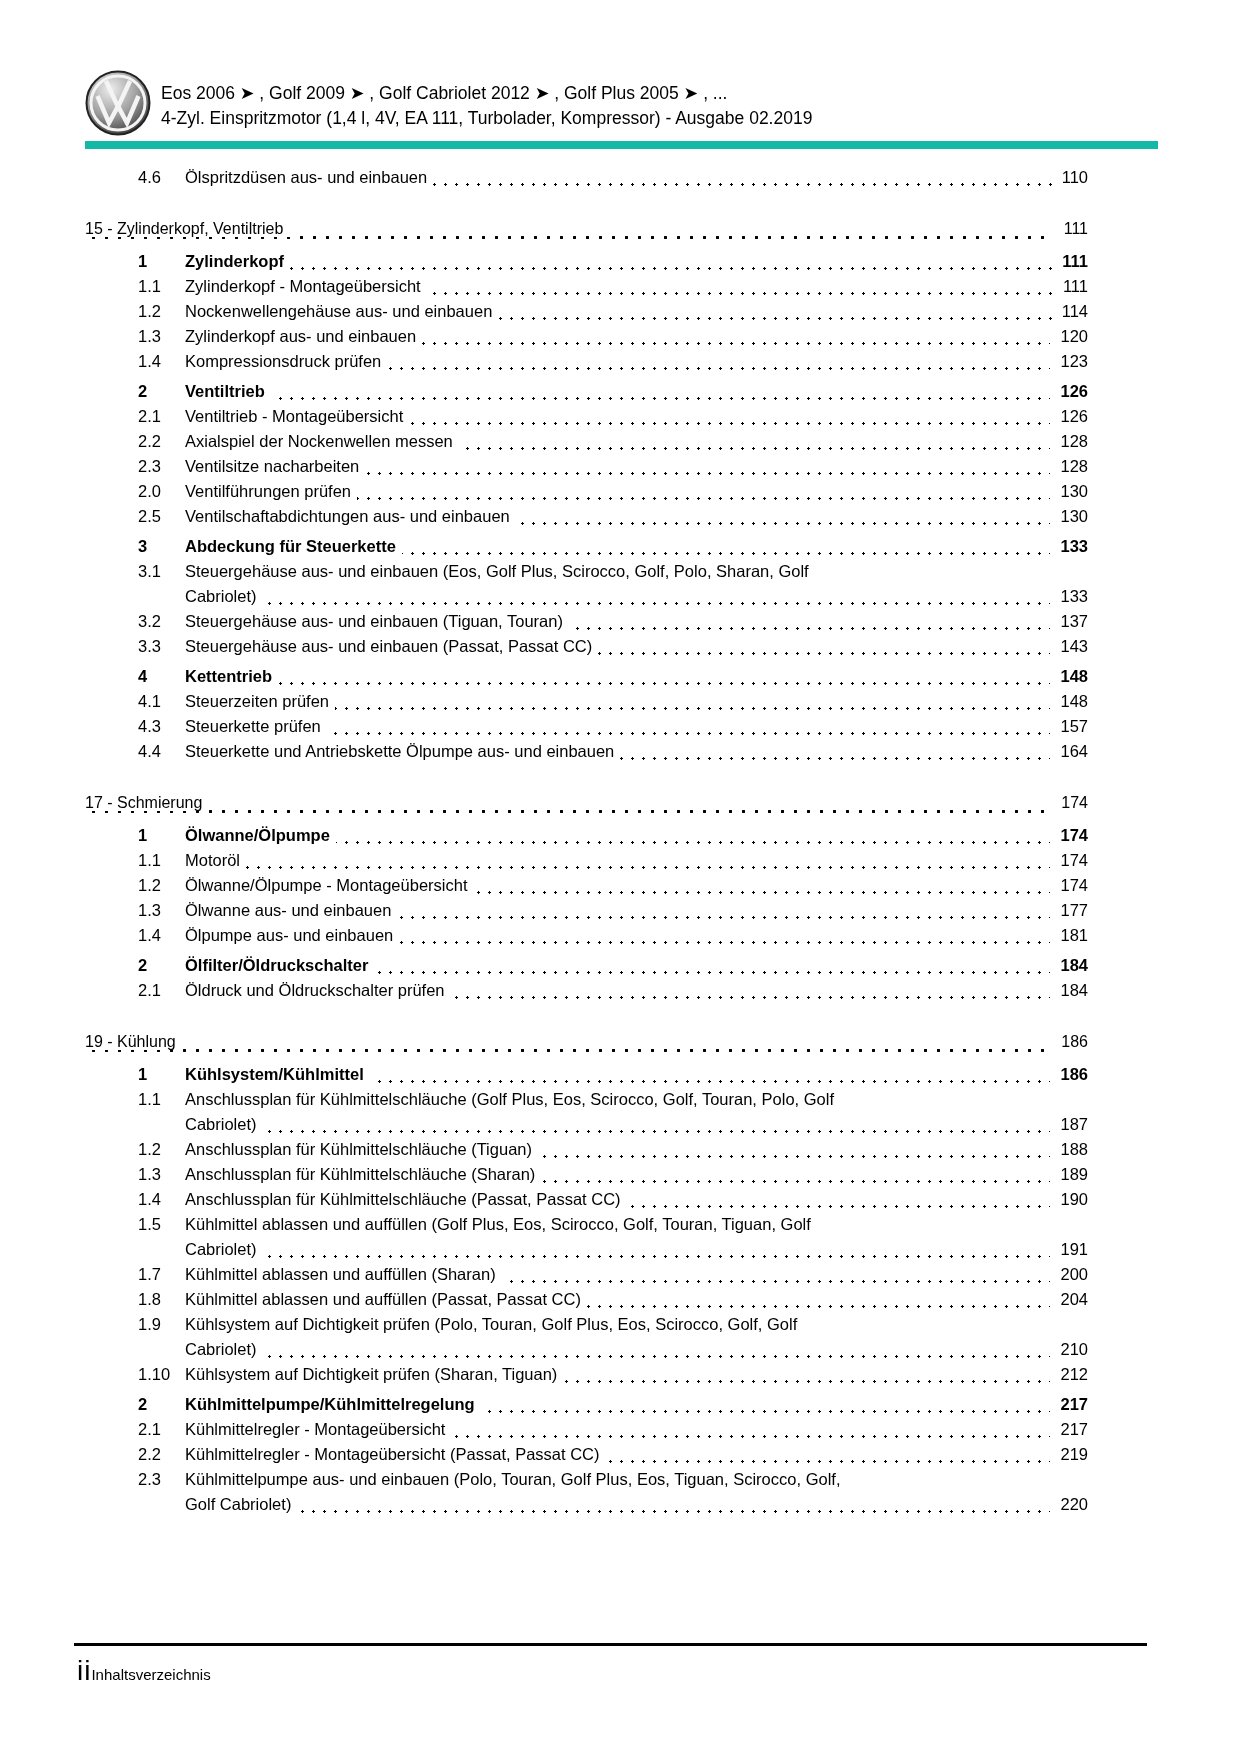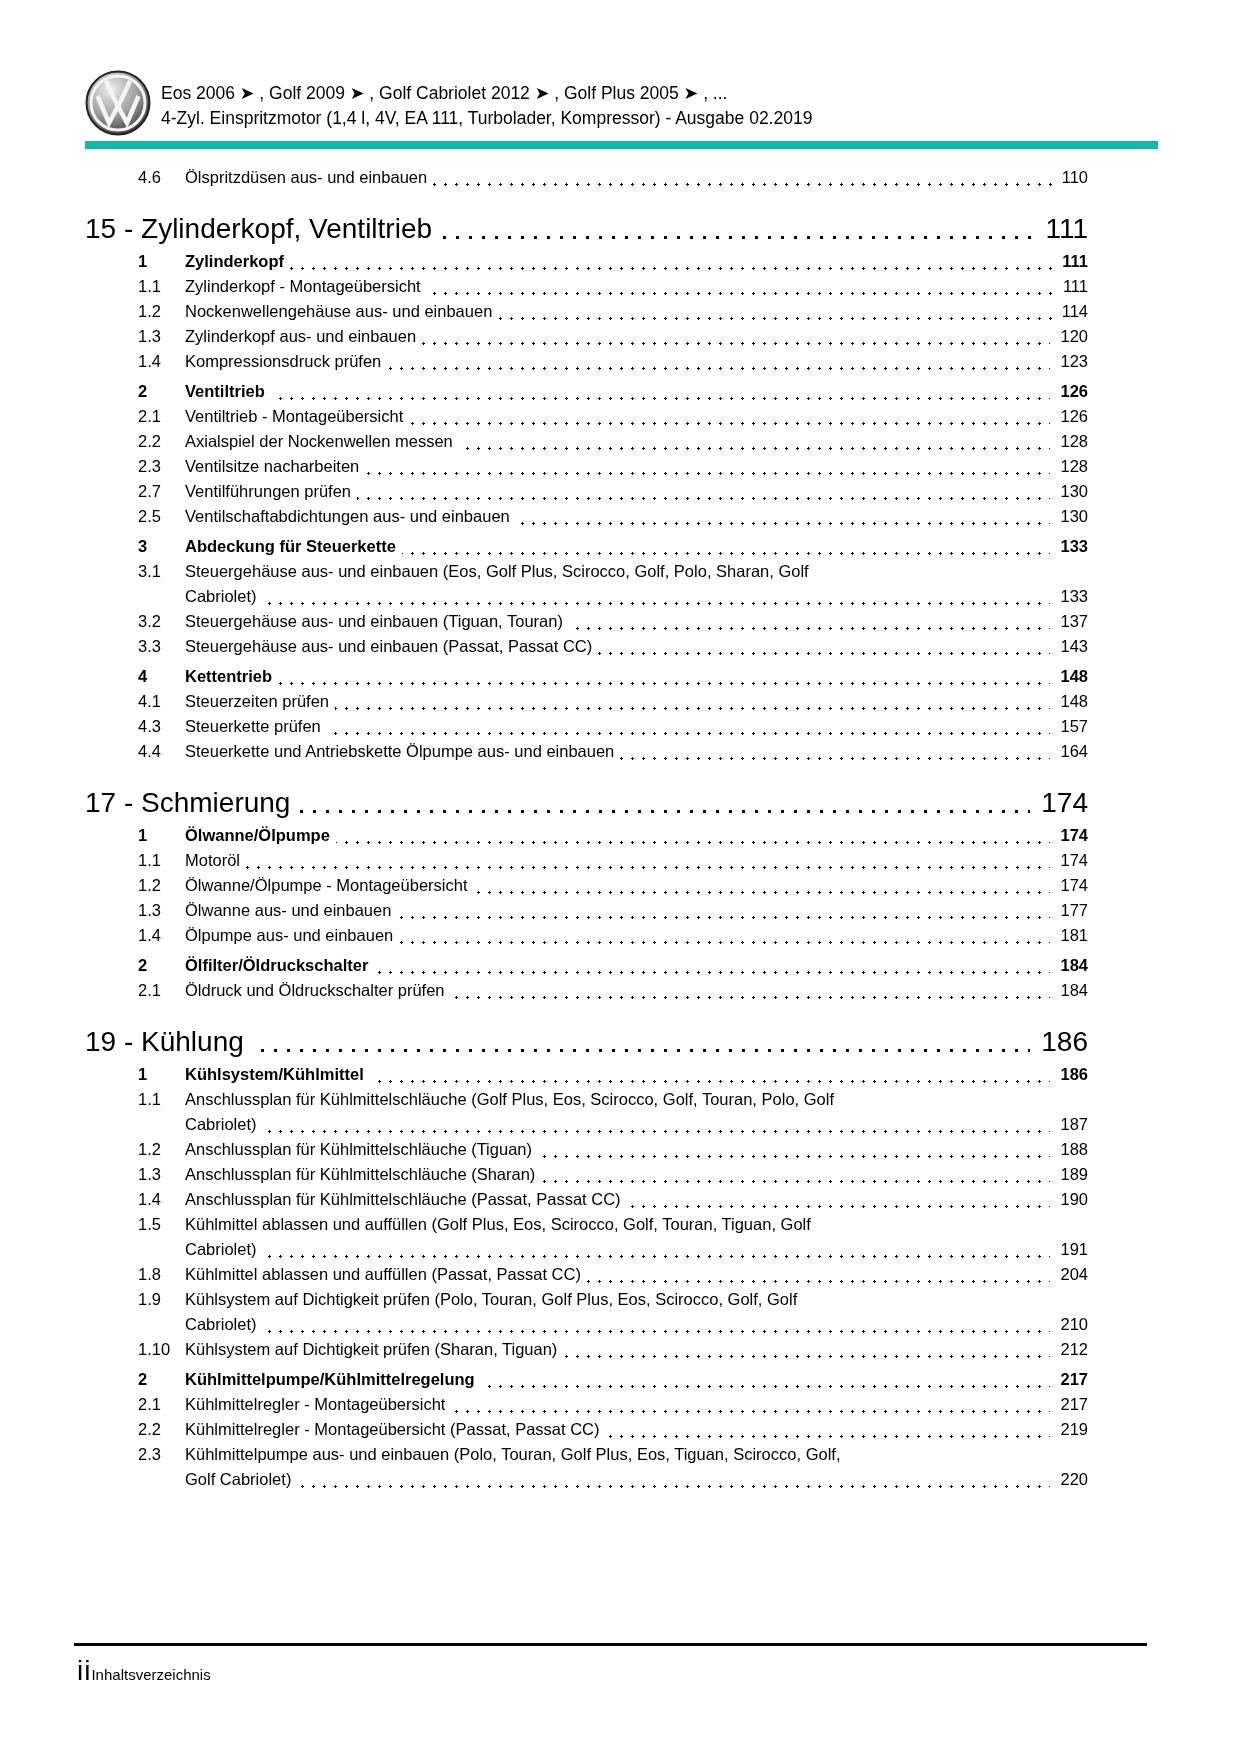--- a/index.html
+++ b/index.html
@@ -51,21 +51,21 @@
   }
   .entry-title { white-space:pre-line; background:#fff; padding-right:6px; }
   .entry-page {
     position:absolute; right:0; bottom:0;
     background:#fff; padding-left:10px;
   }
 
   .section { margin-top:24px; }
   .section-header {
     position:relative;
-    font-size:28px;
+    font-size:16px;
     line-height:30px;
     margin-bottom:3px;
     background-image:radial-gradient(circle, #000 1.4px, rgba(0,0,0,0) 1.6px);
     background-size:13px 13px;
     background-repeat:repeat-x;
     background-position:2px bottom;
   }
   .section-title { background:#fff; padding-right:7px; }
   .section-page {
     position:absolute; right:0; bottom:0;
@@ -143,21 +143,21 @@
         </div>
         <div class="toc-row">
           <span class="entry-num">2.2</span>
           <div class="entry-content"><span class="entry-title">Axialspiel der Nockenwellen messen</span><span class="entry-page">128</span></div>
         </div>
         <div class="toc-row">
           <span class="entry-num">2.3</span>
           <div class="entry-content"><span class="entry-title">Ventilsitze nacharbeiten</span><span class="entry-page">128</span></div>
         </div>
         <div class="toc-row">
-          <span class="entry-num">2.7</span>
+          <span class="entry-num">2.0</span>
           <div class="entry-content"><span class="entry-title">Ventilführungen prüfen</span><span class="entry-page">130</span></div>
         </div>
         <div class="toc-row">
           <span class="entry-num">2.5</span>
           <div class="entry-content"><span class="entry-title">Ventilschaftabdichtungen aus- und einbauen</span><span class="entry-page">130</span></div>
         </div>
         <div class="toc-row bold">
           <span class="entry-num">3</span>
           <div class="entry-content"><span class="entry-title">Abdeckung für Steuerkette</span><span class="entry-page">133</span></div>
         </div>
@@ -242,20 +242,24 @@
           <div class="entry-content"><span class="entry-title">Anschlussplan für Kühlmittelschläuche (Sharan)</span><span class="entry-page">189</span></div>
         </div>
         <div class="toc-row">
           <span class="entry-num">1.4</span>
           <div class="entry-content"><span class="entry-title">Anschlussplan für Kühlmittelschläuche (Passat, Passat CC)</span><span class="entry-page">190</span></div>
         </div>
         <div class="toc-row">
           <span class="entry-num">1.5</span>
           <div class="entry-content"><span class="entry-title">Kühlmittel ablassen und auffüllen (Golf Plus, Eos, Scirocco, Golf, Touran, Tiguan, Golf
 Cabriolet)</span><span class="entry-page">191</span></div>
+        </div>
+        <div class="toc-row">
+          <span class="entry-num">1.7</span>
+          <div class="entry-content"><span class="entry-title">Kühlmittel ablassen und auffüllen (Sharan)</span><span class="entry-page">200</span></div>
         </div>
         <div class="toc-row">
           <span class="entry-num">1.8</span>
           <div class="entry-content"><span class="entry-title">Kühlmittel ablassen und auffüllen (Passat, Passat CC)</span><span class="entry-page">204</span></div>
         </div>
         <div class="toc-row">
           <span class="entry-num">1.9</span>
           <div class="entry-content"><span class="entry-title">Kühlsystem auf Dichtigkeit prüfen (Polo, Touran, Golf Plus, Eos, Scirocco, Golf, Golf
 Cabriolet)</span><span class="entry-page">210</span></div>
         </div>

